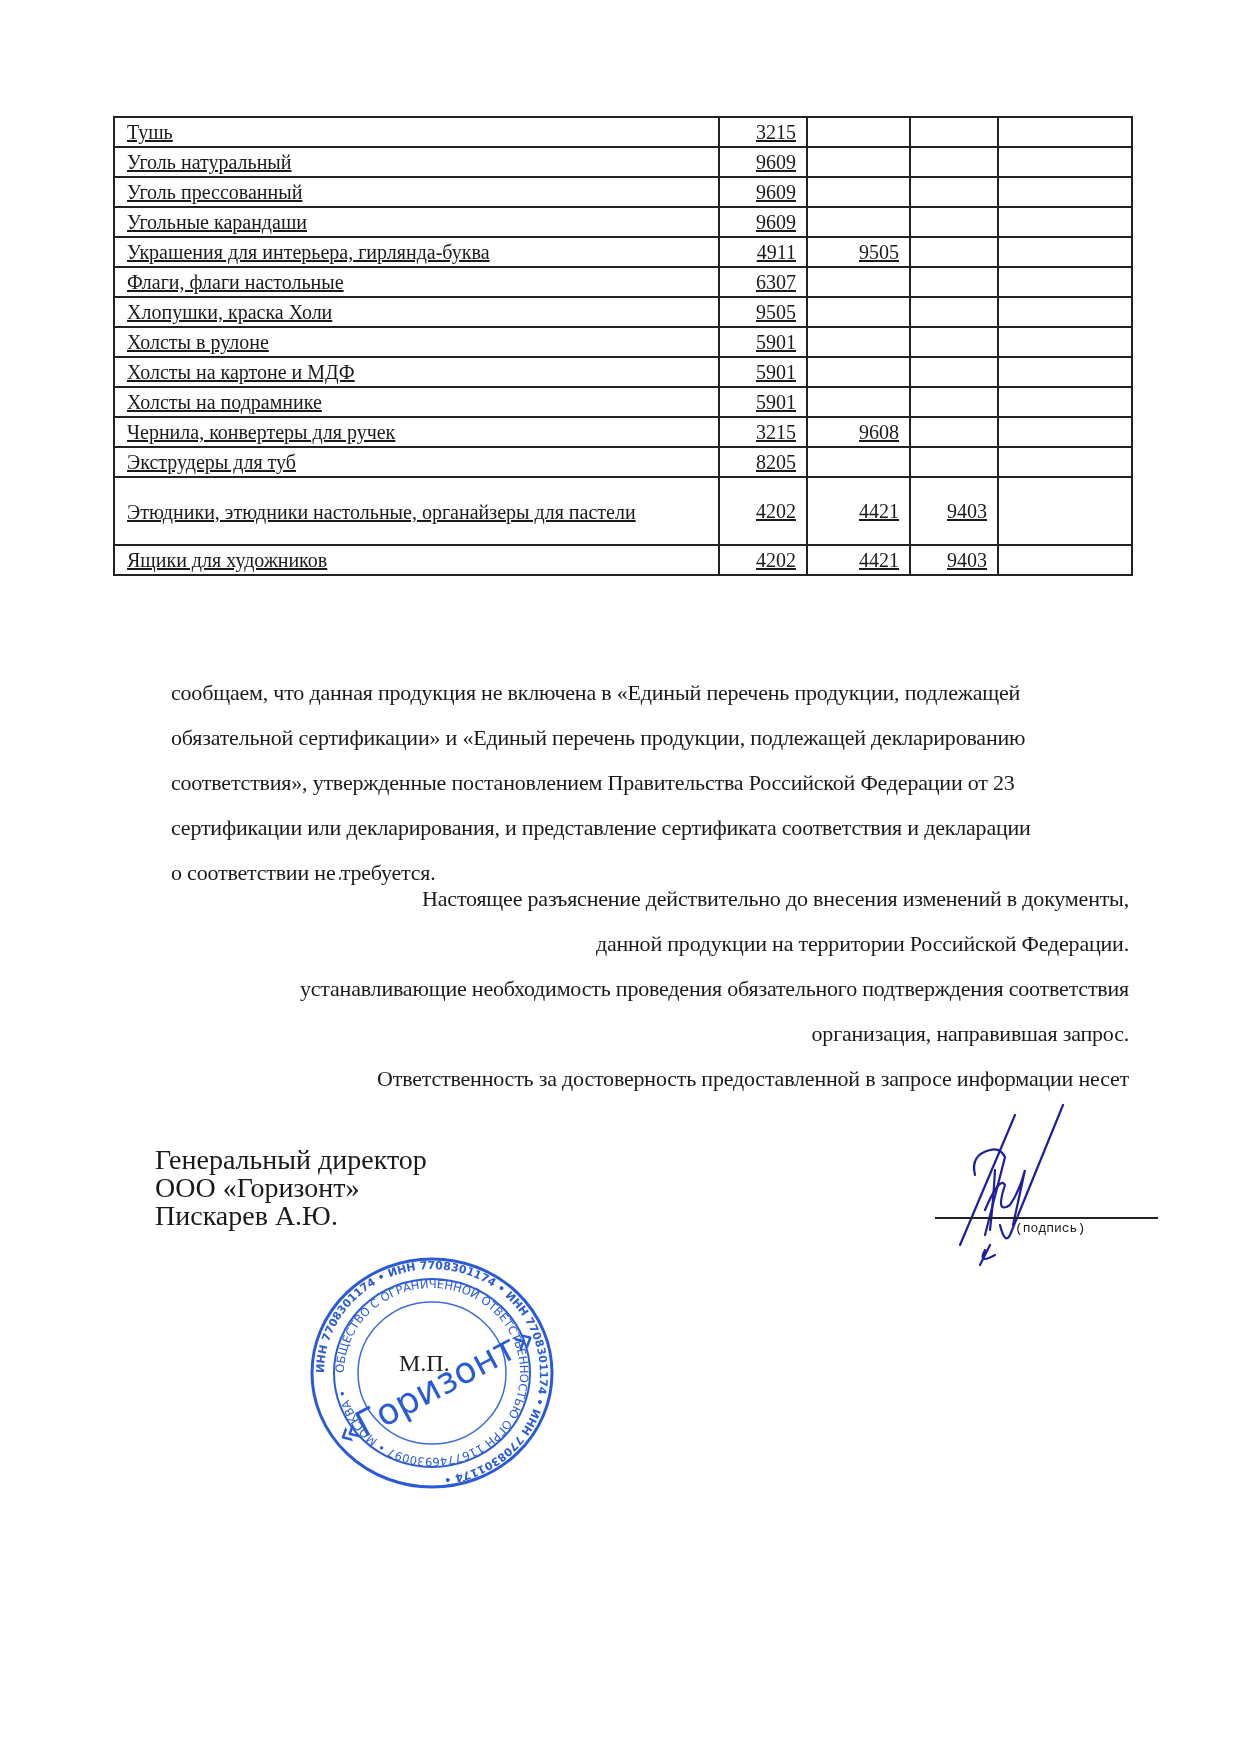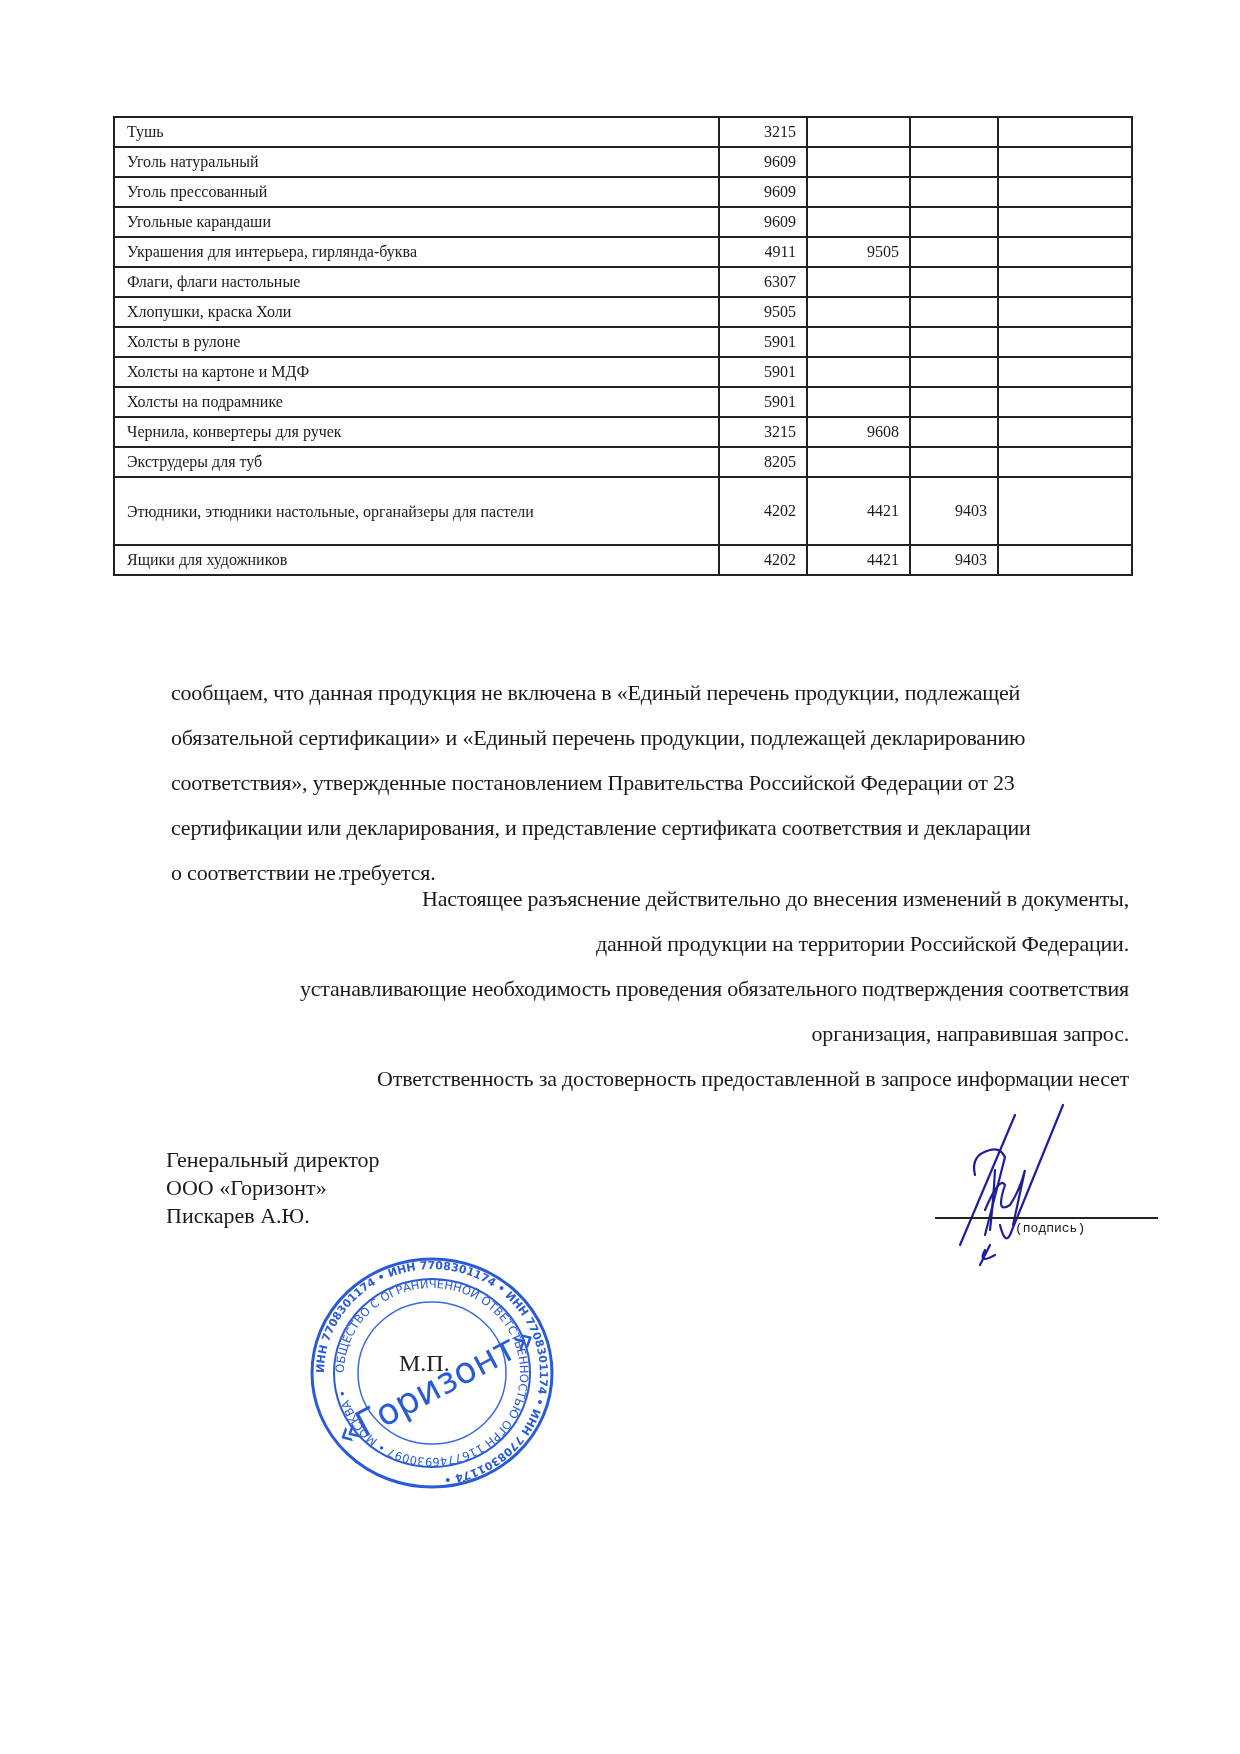--- a/index.html
+++ b/index.html
@@ -1,37 +1,37 @@
 <!DOCTYPE html>
 <html><head>
 <meta charset="utf-8">
 <style>
   html, body { margin: 0; padding: 0; background: #ffffff; }
   body { width: 1240px; height: 1754px; position: relative; overflow: hidden;
          font-family: "Liberation Serif", "DejaVu Serif", serif; color: #1a1a1a; }
   .page { position: absolute; left: 0; top: 0; width: 1240px; height: 1754px; background: #fff; }
 
   table.codes { position: absolute; left: 113px; top: 116px; border-collapse: collapse;
-                width: 1018px; table-layout: fixed; font-size: 16px; }
+                width: 1018px; table-layout: fixed; font-size: 20px; text-decoration: underline; }
   table.codes td { border: 2px solid #222; padding: 0 10px; height: 28px; line-height: 24px;
                    vertical-align: middle; }
   table.codes td.name { padding-left: 12px; }
   table.codes td.code { text-align: right; }
   table.codes tr.tall td { height: 60px; }
   table.codes td.name.wrap { line-height: 26px; padding-top: 4px; padding-bottom: 2px; }
   col.c0 { width: 605px; } col.c1 { width: 88px; } col.c2 { width: 103px; }
   col.c3 { width: 88px; } col.c4 { width: 134px; }
 
   .para { position: absolute; left: 155px; width: 990px; font-size: 22px; line-height: 29px;
           letter-spacing: -0.2px; }
   .para p { margin: 16px; }
   #para1 { top: 662px; }
   #para2 { top: 868px; text-align: right; }
 
-  .signer { position: absolute; left: 166px; top: 1146px; font-size: 22px; line-height: 28px; font-family: Liberation Serif, serif; }
+  .signer { position: absolute; left: 155px; top: 1146px; font-size: 28px; line-height: 28px; font-family: Liberation Serif, serif; }
   .signer div { white-space: nowrap; }
 
   .sig-line { position: absolute; left: 935px; top: 1217px; width: 223px; height: 2px; background: #222; }
   .sig-caption { position: absolute; left: 1015px; top: 1221px; font-size: 13px;
                  font-family: Liberation Mono, monospace; }
   .signature { position: absolute; left: 955px; top: 1095px; width: 150px; height: 175px; }
 
   .stamp { position: absolute; left: 309px; top: 1256px; width: 246px; height: 234px; }
   .mp { position: absolute; left: 399px; top: 1314px; font-size: 24px; color: #222; margin-top: 36px; }
   .speck { position: absolute; width: 2px; height: 3px; background: #666; }

